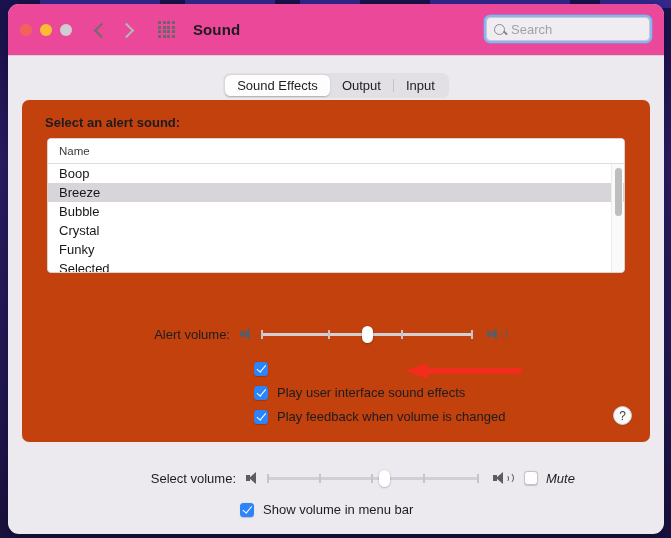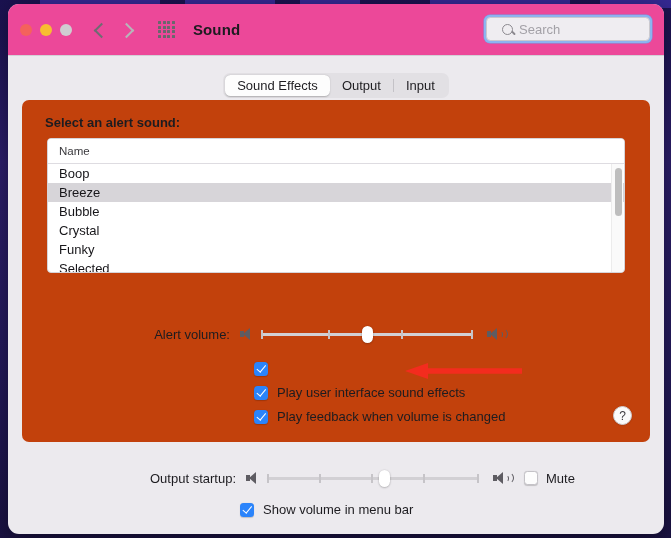--- a/index.html
+++ b/index.html
@@ -93,21 +93,21 @@
     padding: 2px;
     background: #8cb4f0;
     box-shadow: 0 0 0 .5px #6fa0e8;
   }
   .search-field {
     width: 100%; height: 100%;
     background: #efedf1;
     border: 1px solid #cbc9ce;
     border-radius: 4.5px;
     display: flex; align-items: center;
-    padding-left: 15px; gap: 6px;
+    padding-left: 7px; gap: 6px;
   }
   .mag {
     width: 11px; height: 11px; border: 1.6px solid #8b898f;
     border-radius: 50%; position: relative; flex: none;
   }
   .mag::after {
     content: ""; position: absolute;
     width: 5px; height: 1.7px; background: #8b898f;
     transform: rotate(45deg); right: -4.2px; bottom: 0.3px;
     border-radius: 1px;
@@ -304,21 +304,21 @@
     position: absolute;
     left: 388px; top: 357px;
     width: 128px; height: 20px;
     pointer-events: none;
   }
 
   
   .row-output { position: absolute; left: 0; top: 464px; width: 100%; display: flex; align-items: center; }
   .lbl-output { width: 228px; }
   .mute-wrap { display: flex; align-items: center; margin-left: 19px; }
-  .mute-label { font-size: 13px; color: #1d1c20; margin-left: 8px; }
+  .mute-label { font-size: 13px; color: #1d1c20; margin-left: 8px; font-style: italic; }
 
   .row-showvol { position: absolute; left: 232px; top: 498px; display: flex; align-items: center; }
 </style>
 </head>
 <body>
 
 <div class="desktop">
   <span class="streak s1"></span>
   <span class="streak s2"></span>
   <span class="streak s3"></span>
@@ -438,21 +438,21 @@
     </div>
 
     <div class="help-btn">?</div>
   </div>
 
   <svg class="arrow-ann" viewBox="0 0 128 20">
     <path d="M 9,10 L 32,2 L 32,7.2 L 126,7.2 L 126,12.8 L 32,12.8 L 32,18 Z" fill="#f32c1e"></path>
   </svg>
 
   <div class="row-output">
-    <div class="lbl lbl-output">Output startup:</div>
+    <div class="lbl lbl-output">Select volume:</div>
 
     <span class="spk">
       <span class="body"></span>
         <span class="cone"></span>
     </span>
 
     <div class="slider" style="width:212px;">
       <div class="track" style="width:212px;"></div>
       <span class="tick" style="left:0px;"></span>
       <span class="tick" style="left:52px;"></span>

